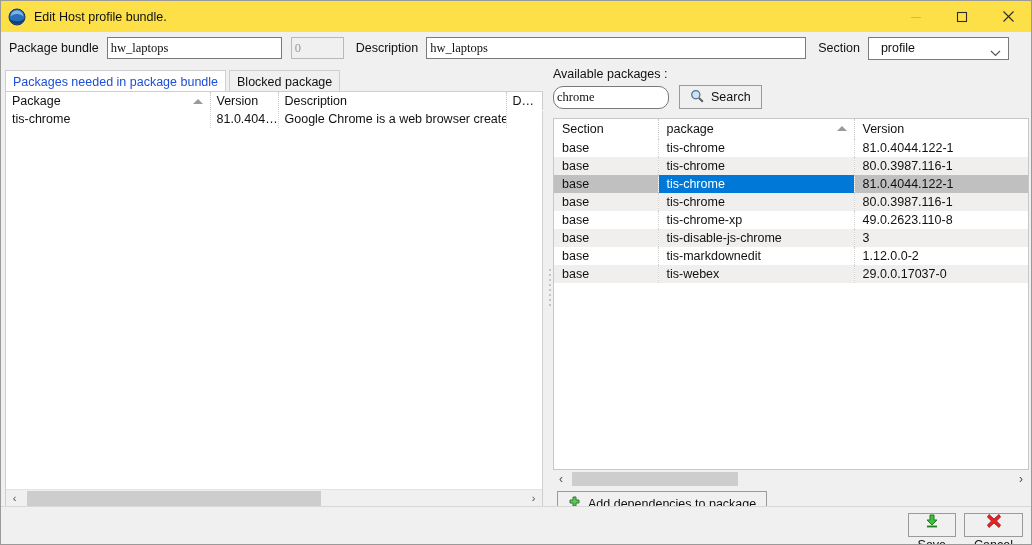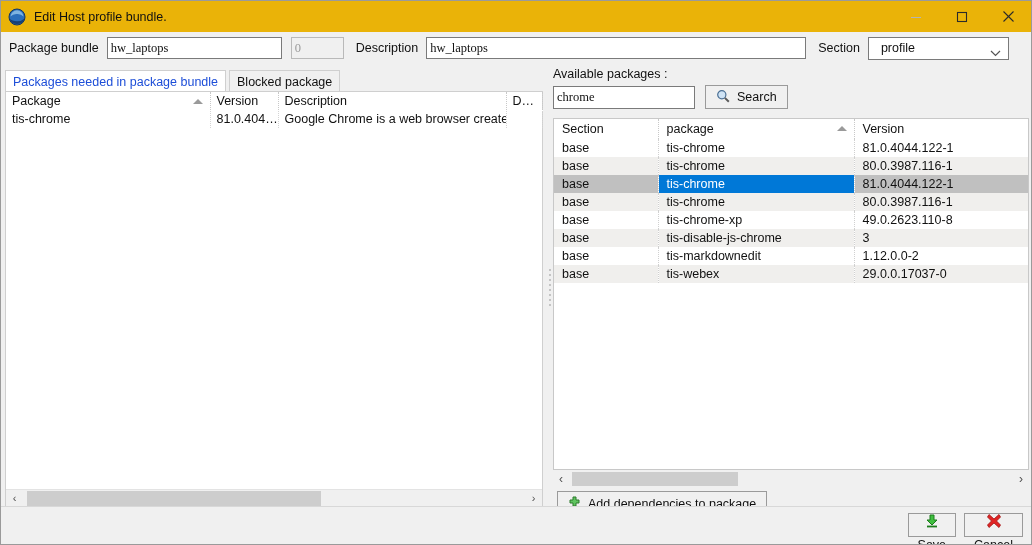--- a/index.html
+++ b/index.html
@@ -17,21 +17,21 @@
     position: relative;
     width: 1032px; height: 545px;
     border: 1px solid #9a9a9a;
     background: #f0f0f0;
     overflow: hidden;
   }
 
   
   .titlebar {
     position: absolute; left: 0; top: 0; width: 1030px; height: 31px;
-    background: #eab308;
+    background: #fde047;
     display: flex; align-items: center;
   }
   .title-icon {
     width: 18px; height: 18px; margin-left: 7px; margin-right: 8px;
     flex: 0 0 auto; position: relative;
   }
   .title-text {
     font-size: 12.5px; color: #111; white-space: nowrap;
   }
   .winbtns { margin-left: auto; display: flex; height: 31px; }
@@ -294,21 +294,21 @@
         <i></i>
         <i></i>
     </div>
   </div>
 
   <div class="right-panel">
 
     <div class="avail-label">Available packages :</div>
 
     <div class="searchrow">
-      <input class="txtinput" style="width: 142px; height: 23px;" value="chrome">
+      <input class="txtinput" style="width: 116px; height: 23px; border-radius: 10px;" value="chrome">
       <div class="btn">
         <span>
           <svg width="14" height="14" viewBox="0 0 14 14">
             <circle cx="5.8" cy="5.8" r="4.1" fill="#cfe3f5" stroke="#4a6f94" stroke-width="1.2"></circle>
             <line x1="8.9" y1="8.9" x2="12.8" y2="12.8" stroke="#5a5a5a" stroke-width="2"></line>
           </svg>
         </span>
         <span>Search</span>
       </div>
     </div>

